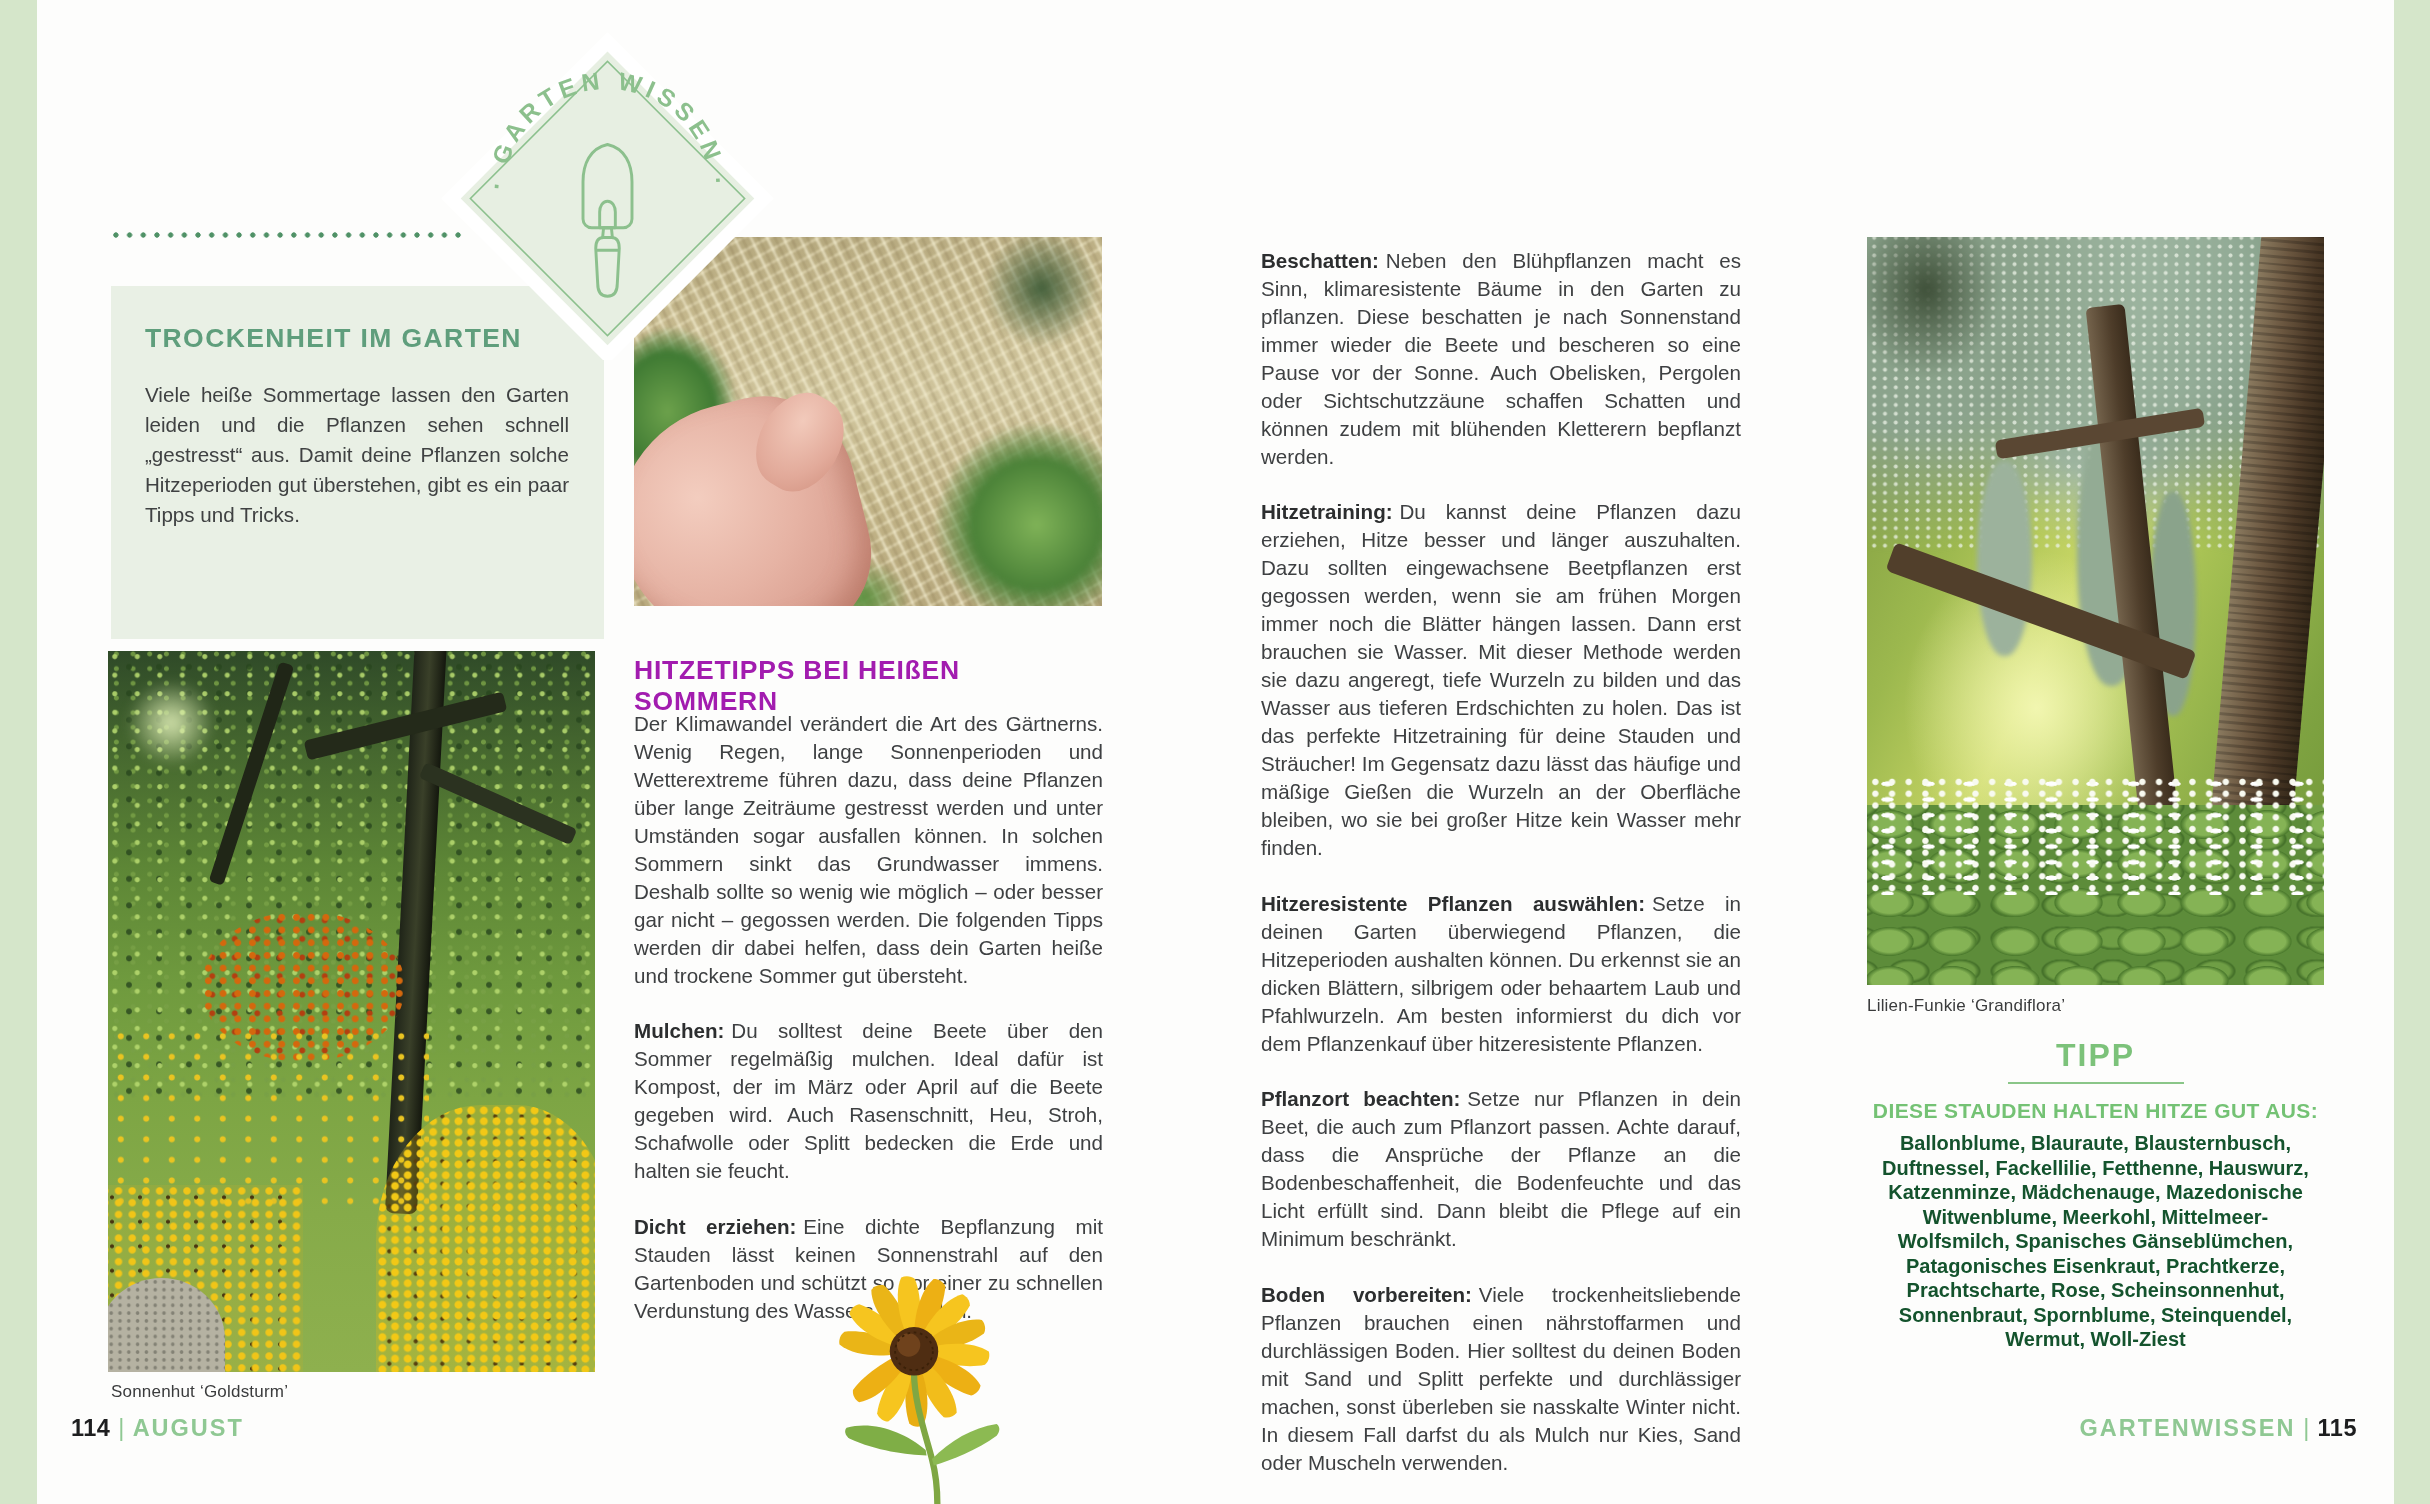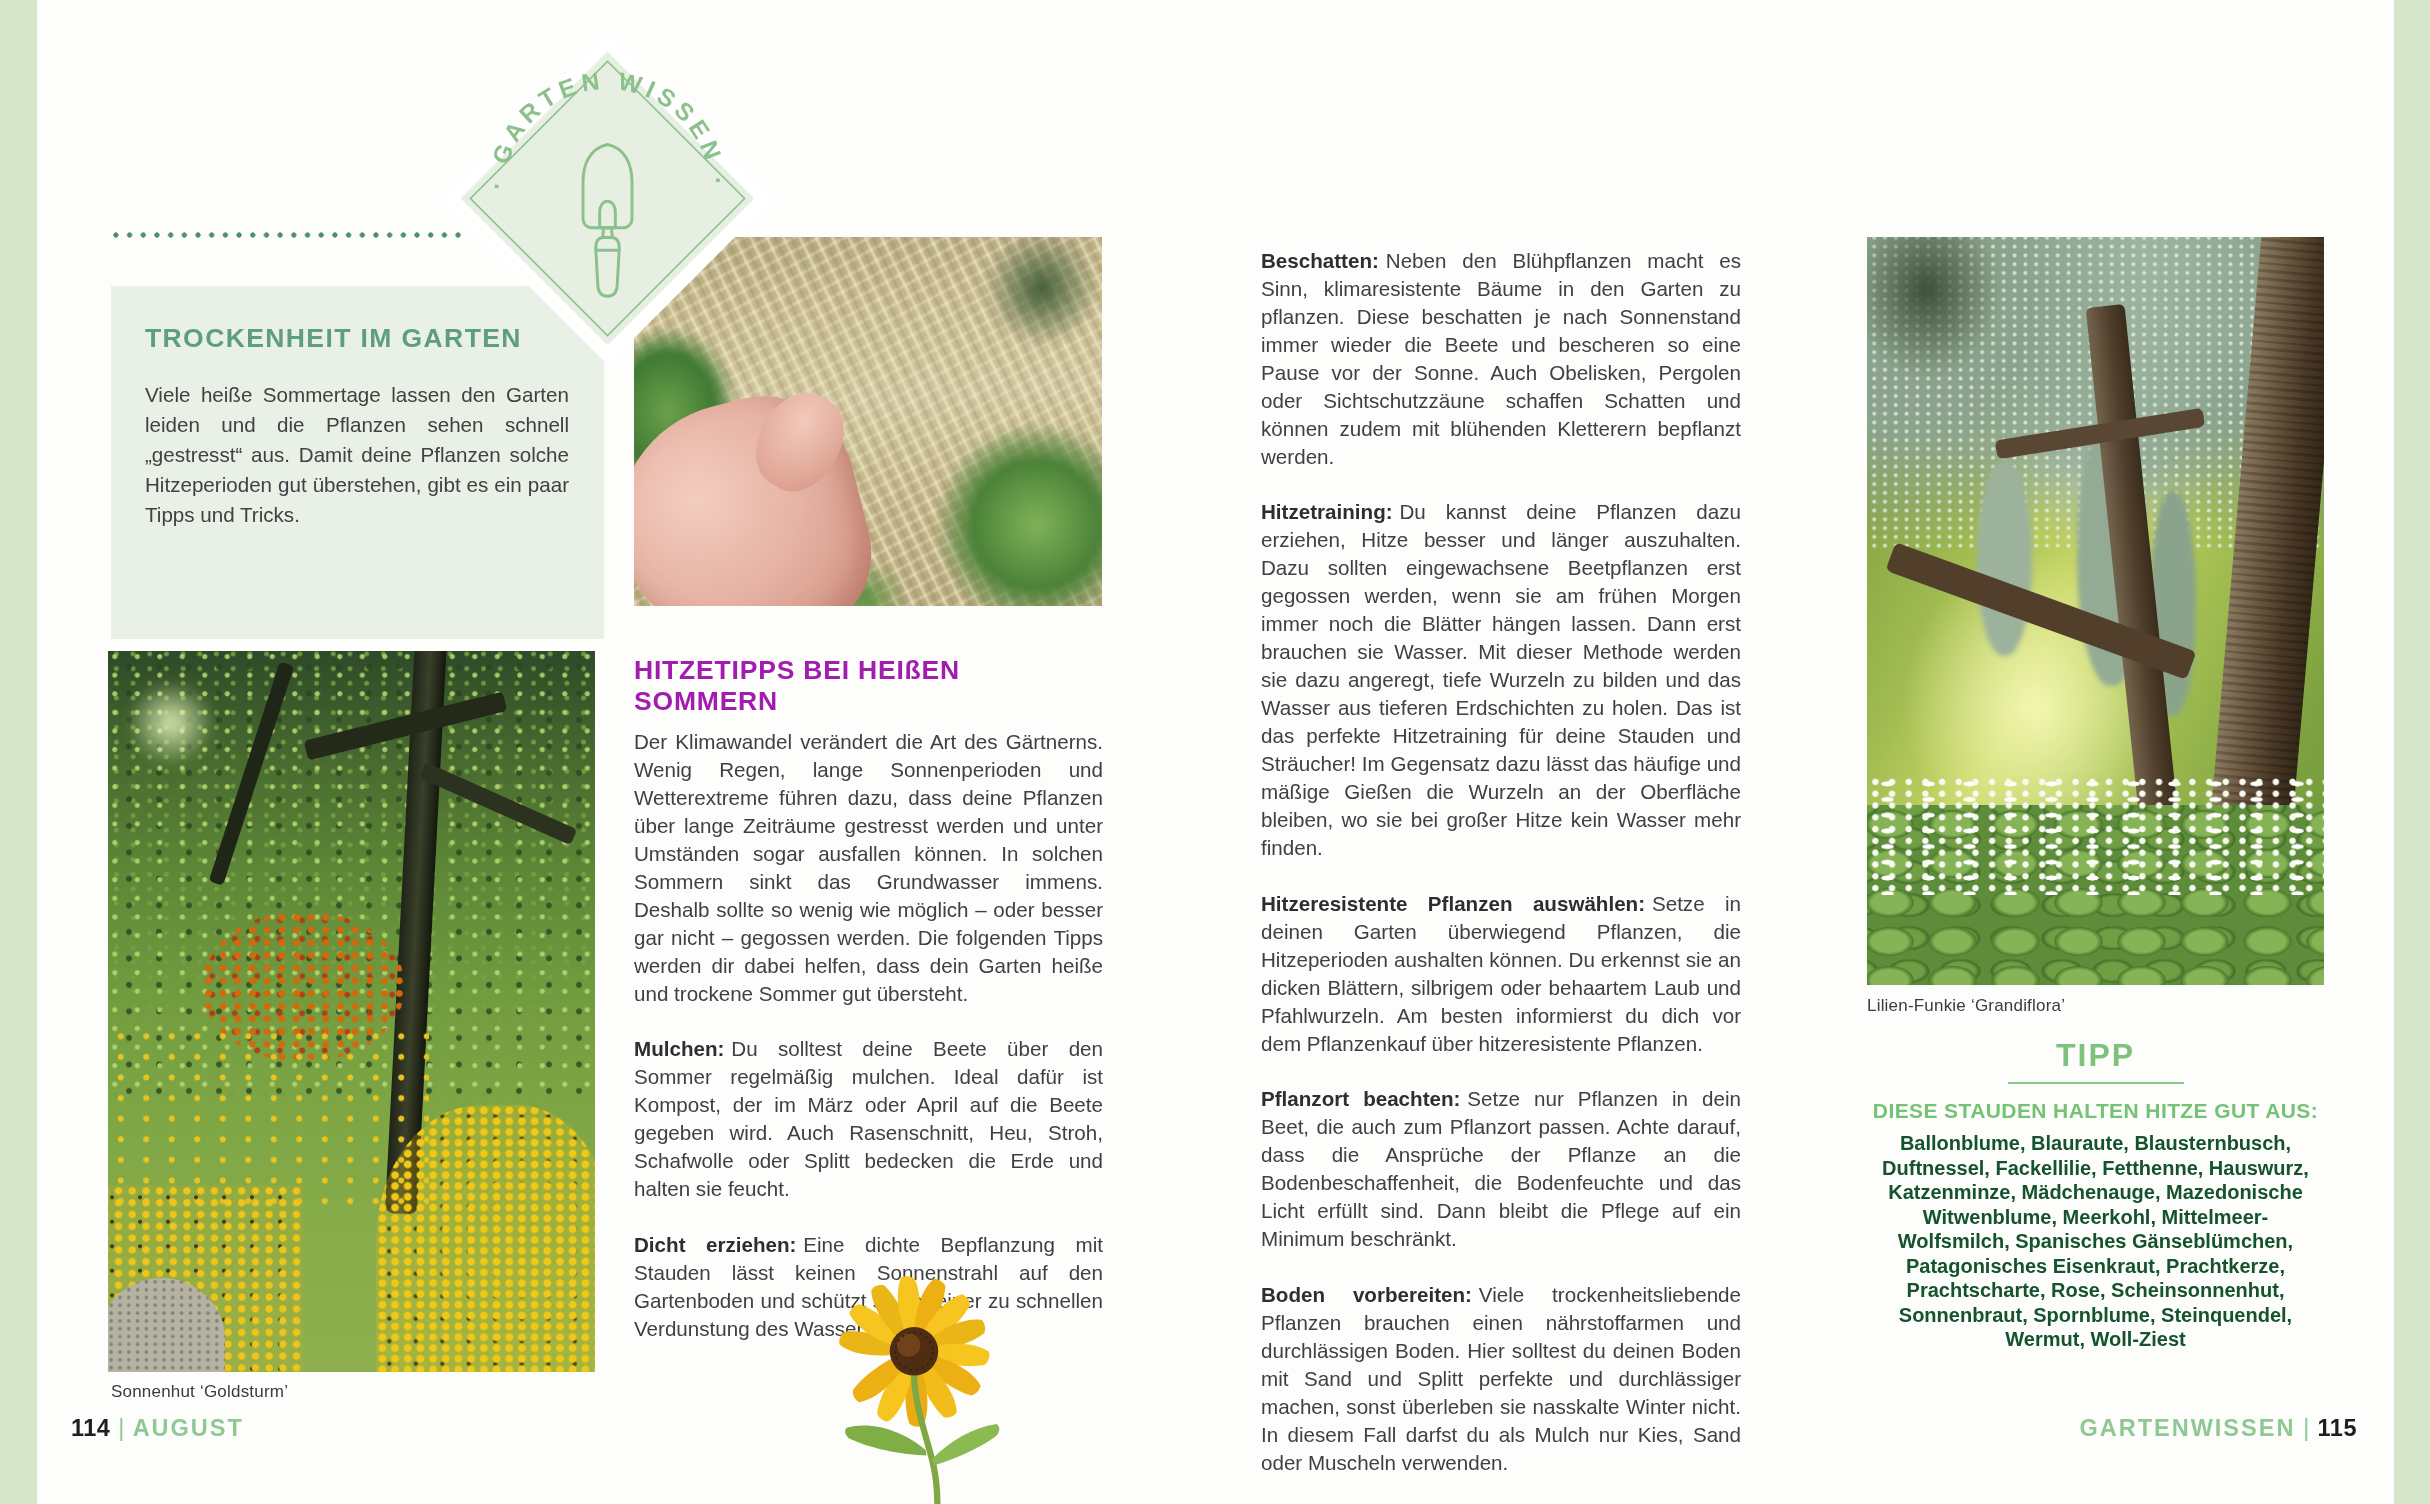--- a/index.html
+++ b/index.html
@@ -18,21 +18,21 @@
 
   
   .badge{position:absolute;left:441px;top:27.4px;width:333px;height:333px;z-index:6;}
 
   
   .colhead{position:absolute;left:634px;top:655px;width:470px;font-size:26.5px;letter-spacing:0.8px;
            color:#a21caf;font-weight:bold;}
   .textcol{position:absolute;font-size:20.6px;line-height:28px;color:#3e4042;text-align:justify;}
   .textcol p{margin:0 0 27.4px 0;}
   .textcol .lead{font-weight:bold;color:#2c2e2f;margin-right:6.9px;}
-  #col-center{left:634px;top:728px;width:469px;}
+  #col-center{left:634px;top:710px;width:469px;}
   #col-right{left:1261px;top:247px;width:480px;}
 
   
   .caption{position:absolute;font-size:17px;color:#3a3b3c;letter-spacing:0.2px;}
   .footer{position:absolute;top:1415px;font-size:23.5px;letter-spacing:0.5px;}
   .footer .num{font-weight:bold;color:#1d1e1f;}
   .footer .sep{color:#8fc893;font-weight:normal;padding:0 7.8px;}
   .footer .lbl{color:#8fc893;font-weight:bold;letter-spacing:2px;}
 
   

